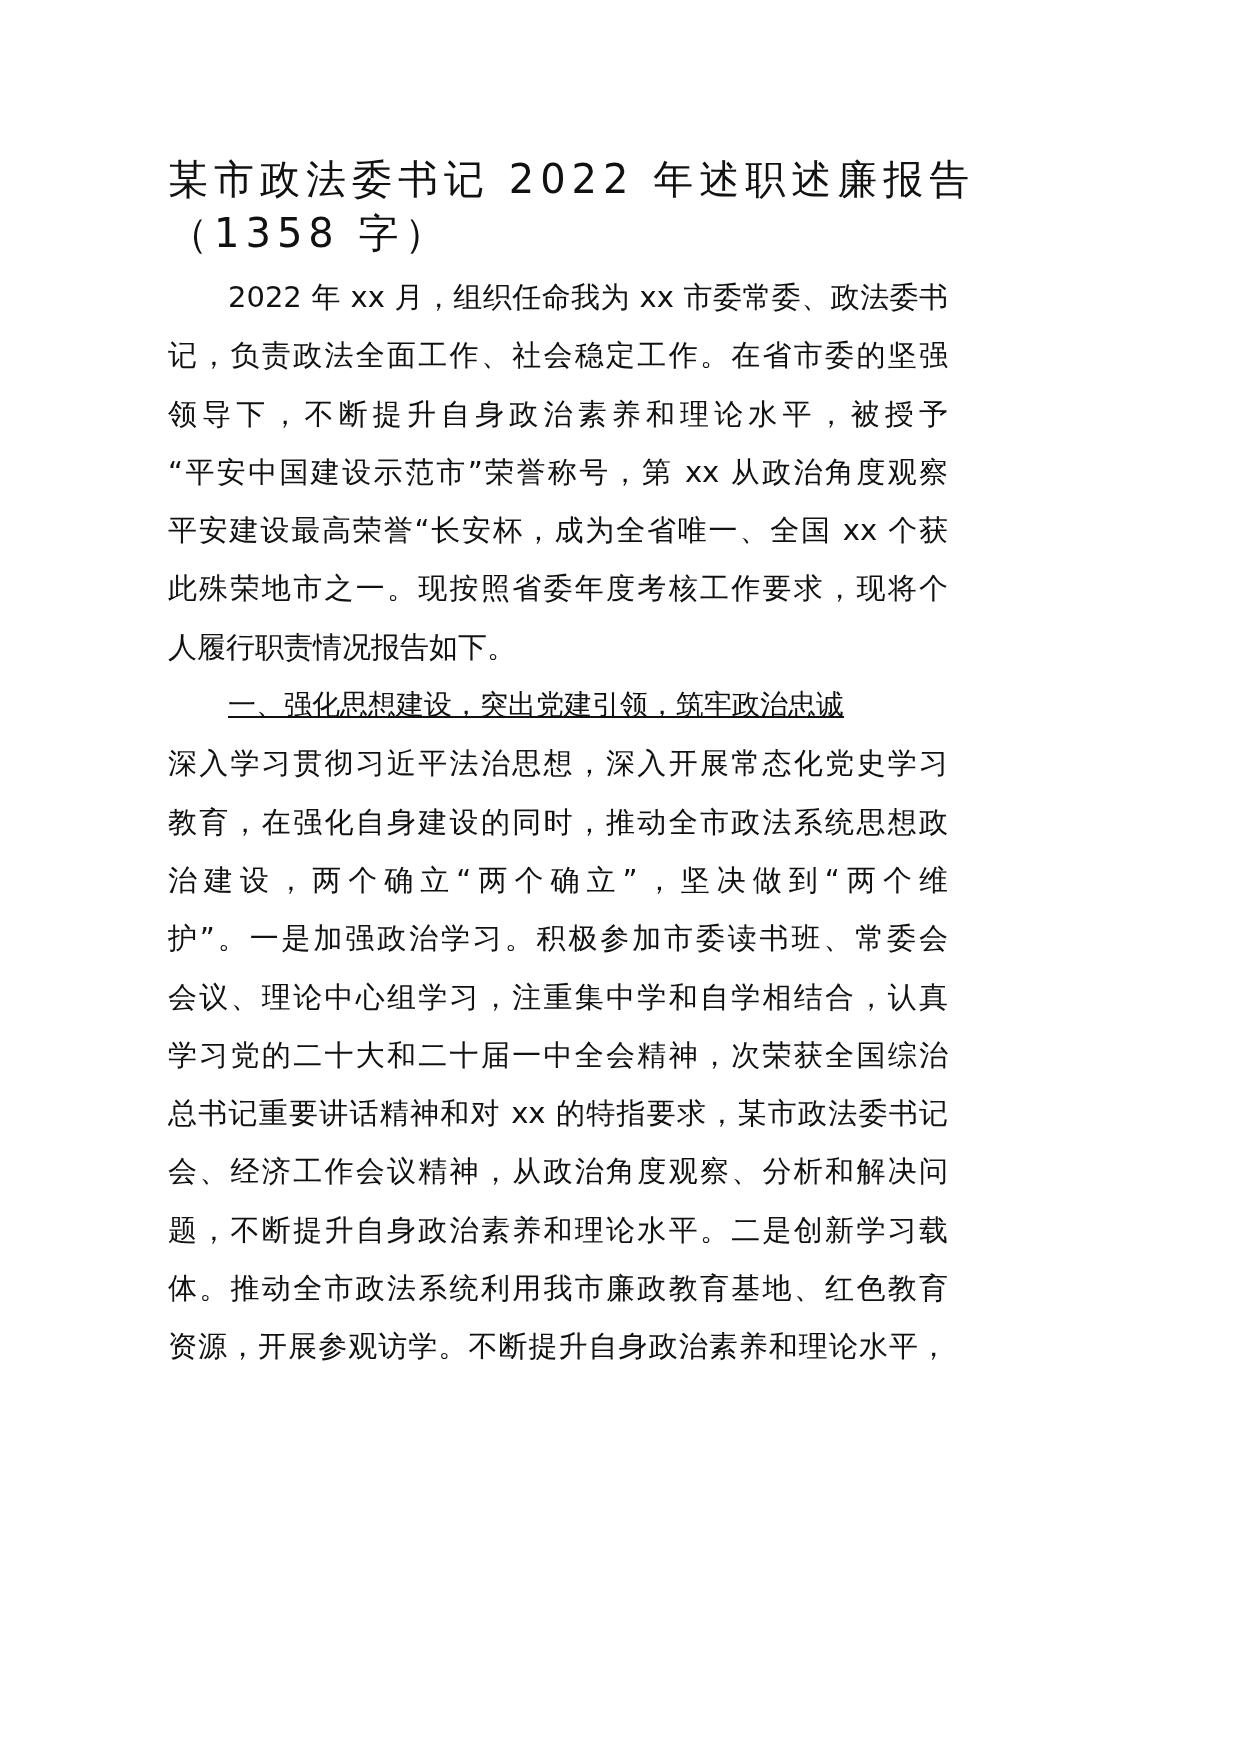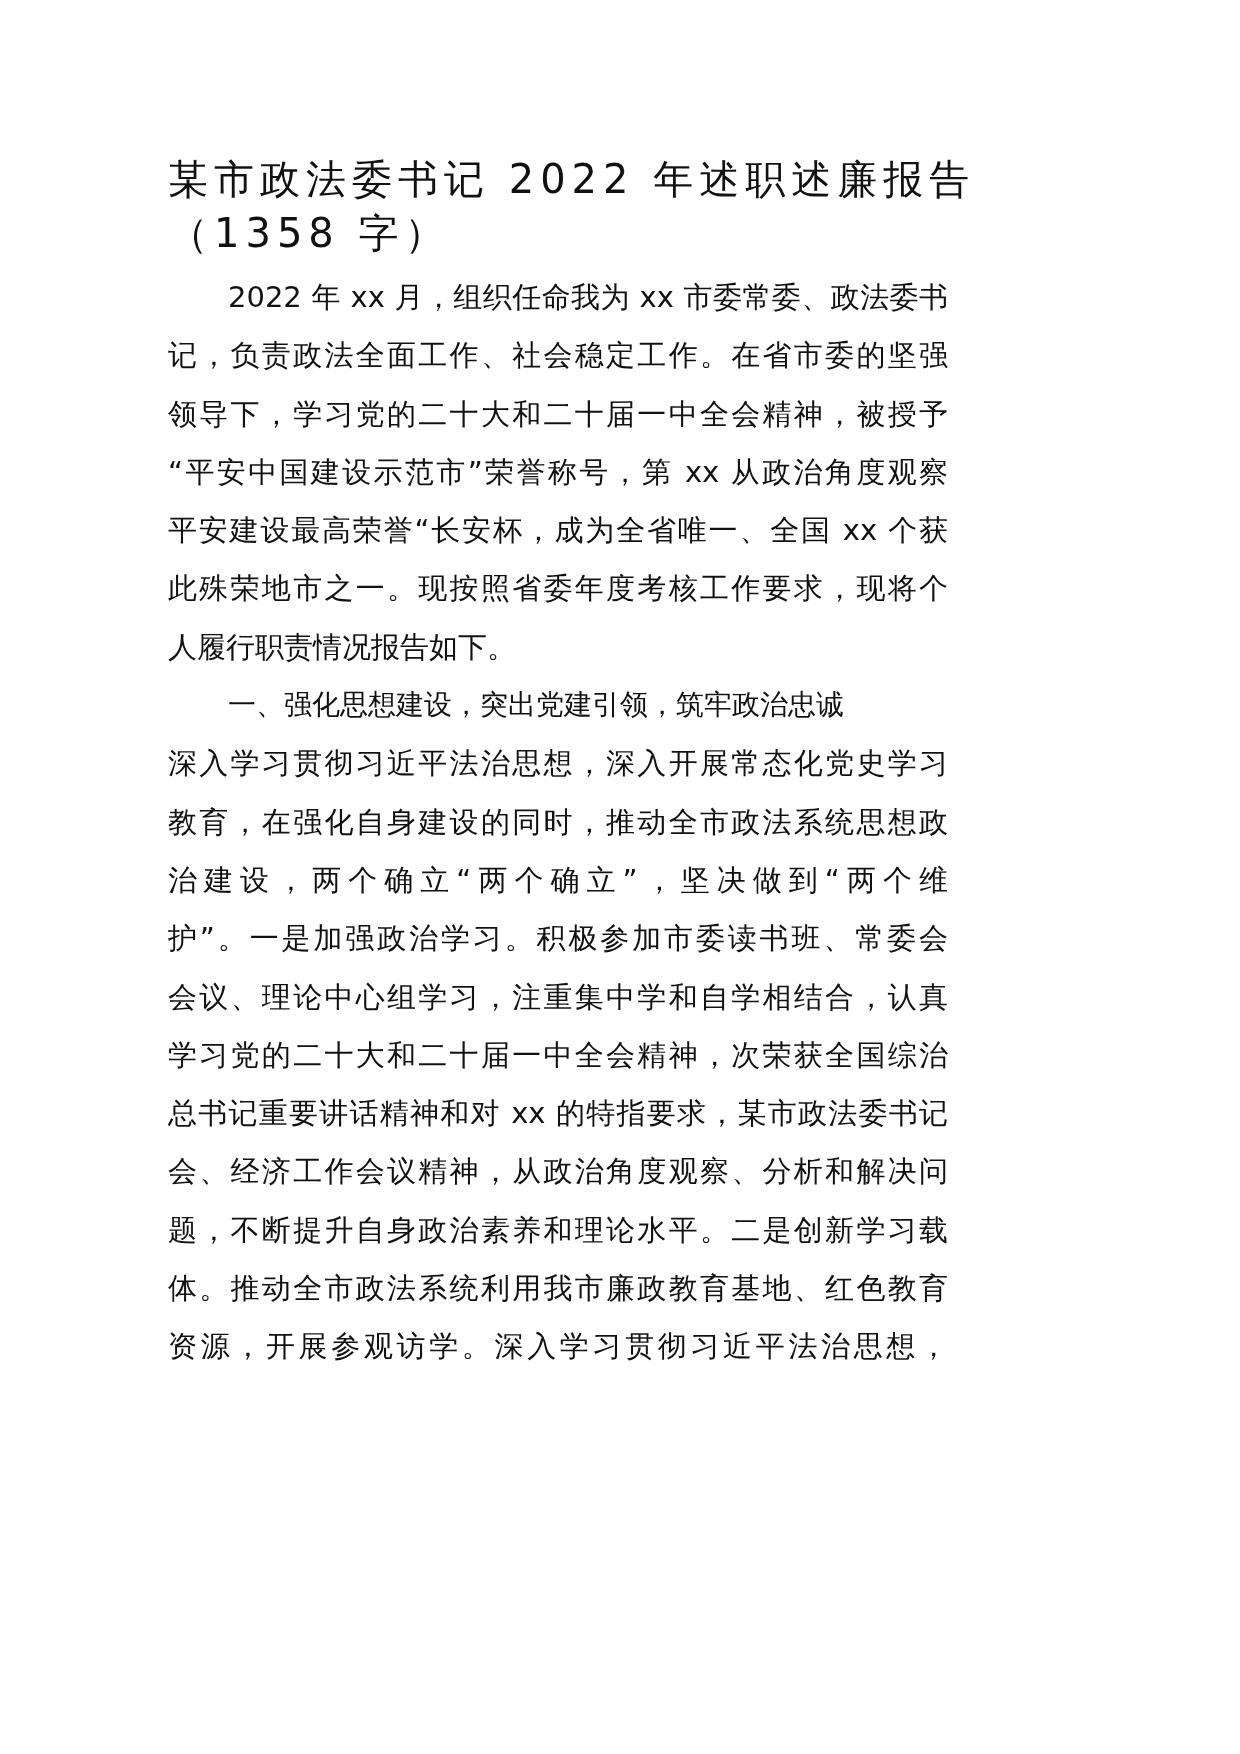--- a/index.html
+++ b/index.html
@@ -56,38 +56,39 @@
   }
   .ln.indent {
     padding-left: 60px;
   }
   .ln.last {
     text-align-last: left;
   }
   .ln.heading {
     font-size: 28px;
     text-align-last: left;
+    text-decoration: underline;
   }
 </style>
 </head>
 <body>
 
 <div class="page">
 
   <h1 class="title">
     <span class="line">某市政法委书记 2022 年述职述廉报告</span>
     <span class="line">（1358 字）</span>
   </h1>
 
   <div class="body-text">
 
     <div>
       <span class="ln indent">2022 年 xx 月，组织任命我为 xx 市委常委、政法委书</span>
       <span class="ln">记，负责政法全面工作、社会稳定工作。在省市委的坚强</span>
-      <span class="ln">领导下，学习党的二十大和二十届一中全会精神，被授予</span>
+      <span class="ln">领导下，不断提升自身政治素养和理论水平，被授予</span>
       <span class="ln">“平安中国建设示范市”荣誉称号，第 xx 从政治角度观察</span>
       <span class="ln">平安建设最高荣誉“长安杯，成为全省唯一、全国 xx 个获</span>
       <span class="ln">此殊荣地市之一。现按照省委年度考核工作要求，现将个</span>
       <span class="ln last">人履行职责情况报告如下。</span>
     </div>
 
     <div>
       <span class="ln indent heading">一、强化思想建设，突出党建引领，筑牢政治忠诚</span>
     </div>
 
@@ -95,17 +96,17 @@
       <span class="ln">深入学习贯彻习近平法治思想，深入开展常态化党史学习</span>
       <span class="ln">教育，在强化自身建设的同时，推动全市政法系统思想政</span>
       <span class="ln">治建设，两个确立“两个确立”，坚决做到“两个维</span>
       <span class="ln">护”。一是加强政治学习。积极参加市委读书班、常委会</span>
       <span class="ln">会议、理论中心组学习，注重集中学和自学相结合，认真</span>
       <span class="ln">学习党的二十大和二十届一中全会精神，次荣获全国综治</span>
       <span class="ln">总书记重要讲话精神和对 xx 的特指要求，某市政法委书记</span>
       <span class="ln">会、经济工作会议精神，从政治角度观察、分析和解决问</span>
       <span class="ln">题，不断提升自身政治素养和理论水平。二是创新学习载</span>
       <span class="ln">体。推动全市政法系统利用我市廉政教育基地、红色教育</span>
-      <span class="ln">资源，开展参观访学。深入学习贯彻习近平法治思想，</span>
+      <span class="ln">资源，开展参观访学。不断提升自身政治素养和理论水平，</span>
     </div>
 
   </div>
 </div>
 
 </body></html>

